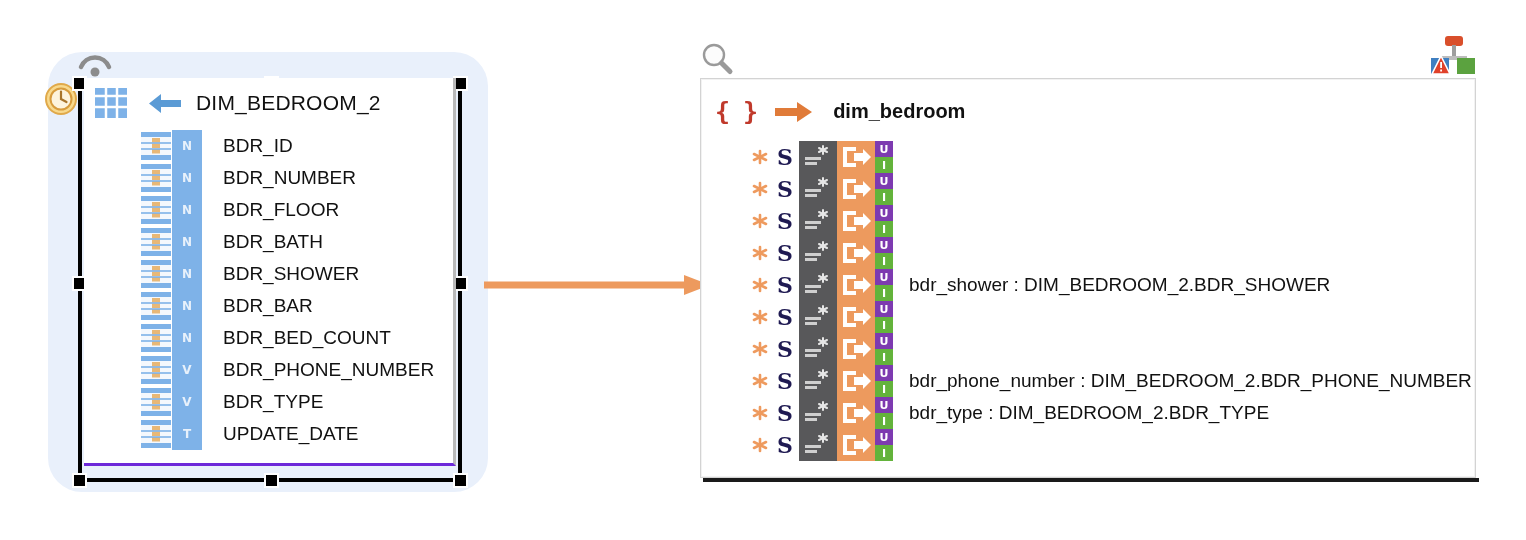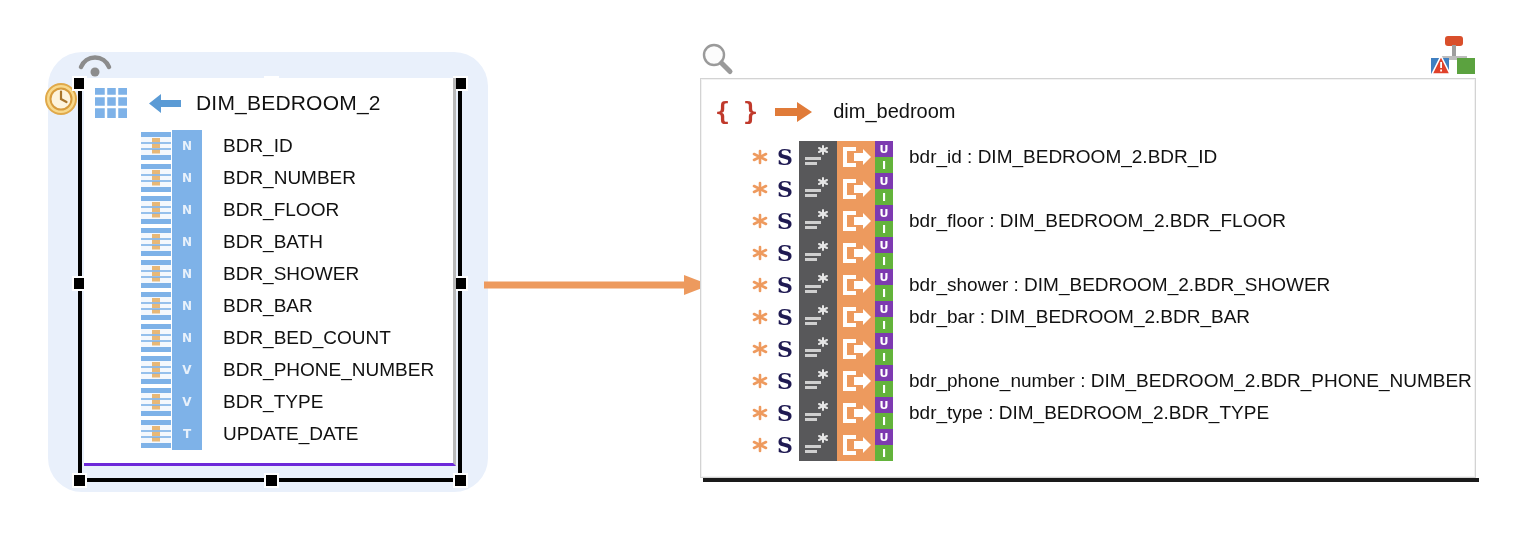--- a/index.html
+++ b/index.html
@@ -58,21 +58,21 @@
     background:#fff;box-sizing:border-box;border:1px solid #d3d3d3;
     box-shadow:0 0 0 1px #f2f2f2 inset;
   }
   .rt-shadow{position:absolute;left:703px;top:478px;width:776px;height:4px;background:#1a1a1a;}
   .magnifier{position:absolute;left:700px;top:42px;width:34px;height:34px;}
   .corner-ico{position:absolute;left:1427px;top:34px;width:52px;height:44px;}
 
   .rt-head{position:absolute;left:14px;top:18px;display:flex;align-items:center;}
   .braces{font-size:25px;color:#c0392b;font-weight:bold;font-family:"DejaVu Sans Mono",monospace;letter-spacing:-1px;}
   .rt-arrow{margin-left:18px;width:38px;height:22px;}
-  .rt-title{margin-left:20px;font-size:20px;color:#111;white-space:nowrap;}
+  .rt-title{margin-left:20px;font-size:20px;color:#111;white-space:nowrap;font-weight:bold;}
 
   .rt-rows{position:absolute;left:48px;top:62px;}
   .rt-row{height:32px;display:flex;align-items:center;position:relative;}
   .ast{width:22px;height:32px;flex:none;}
   .sletter{width:28px;height:32px;flex:none;color:#1f1a52;font-size:22px;font-weight:bold;
            display:flex;align-items:center;justify-content:center;
            font-family:"DejaVu Serif",serif;}
   .bar-gray{width:38px;height:32px;flex:none;background:#58585a;position:relative;}
   .bar-orange{width:38px;height:32px;flex:none;background:#ed9a5e;position:relative;}
   .bar-ui{width:18px;height:32px;flex:none;display:flex;flex-direction:column;}
@@ -362,86 +362,84 @@
         <div class="bar-orange">
           <svg viewBox="0 0 38 32" width="38" height="32">
               <path d="M6 6 L19 6 L19 10 L10 10 L10 22 L19 22 L19 26 L6 26 Z" fill="#ffffff"></path>
               <path d="M17 12 L26 12 L26 8 L34 16 L26 24 L26 20 L17 20 Z" fill="#ffffff"></path>
             </svg>
         </div>
         <div class="bar-ui">
           <div class="ui-u">U</div>
           <div class="ui-i">I</div>
         </div>
-        <div class="rt-text">bdr_id : DIM_BEDROOM_2.BDR_ID</div>
-      </div>
-
-      <div class="rt-row">
-        <svg class="ast" viewBox="0 0 22 32">
-            <g stroke="#ee9a5e" stroke-width="2.6" stroke-linecap="round">
-              <line x1="11" y1="10" x2="11" y2="22"></line>
-              <line x1="5" y1="13" x2="17" y2="19"></line>
-              <line x1="17" y1="13" x2="5" y2="19"></line>
-            </g>
-          </svg>
-        <div class="sletter">S</div>
-        <div class="bar-gray">
-          <svg viewBox="0 0 38 32" width="38" height="32">
-              <g stroke="#e6e6e6" stroke-width="2" stroke-linecap="round">
-                <line x1="24" y1="5" x2="24" y2="13"></line>
-                <line x1="20" y1="7" x2="28" y2="11"></line>
-                <line x1="28" y1="7" x2="20" y2="11"></line>
-              </g>
-              <rect x="6" y="16" width="16" height="3" fill="#cfcfcf"></rect>
-              <rect x="6" y="21" width="12" height="3" fill="#cfcfcf"></rect>
-            </svg>
-        </div>
-        <div class="bar-orange">
-          <svg viewBox="0 0 38 32" width="38" height="32">
-              <path d="M6 6 L19 6 L19 10 L10 10 L10 22 L19 22 L19 26 L6 26 Z" fill="#ffffff"></path>
-              <path d="M17 12 L26 12 L26 8 L34 16 L26 24 L26 20 L17 20 Z" fill="#ffffff"></path>
-            </svg>
-        </div>
-        <div class="bar-ui">
-          <div class="ui-u">U</div>
-          <div class="ui-i">I</div>
-        </div>
-      </div>
-
-      <div class="rt-row">
-        <svg class="ast" viewBox="0 0 22 32">
-            <g stroke="#ee9a5e" stroke-width="2.6" stroke-linecap="round">
-              <line x1="11" y1="10" x2="11" y2="22"></line>
-              <line x1="5" y1="13" x2="17" y2="19"></line>
-              <line x1="17" y1="13" x2="5" y2="19"></line>
-            </g>
-          </svg>
-        <div class="sletter">S</div>
-        <div class="bar-gray">
-          <svg viewBox="0 0 38 32" width="38" height="32">
-              <g stroke="#e6e6e6" stroke-width="2" stroke-linecap="round">
-                <line x1="24" y1="5" x2="24" y2="13"></line>
-                <line x1="20" y1="7" x2="28" y2="11"></line>
-                <line x1="28" y1="7" x2="20" y2="11"></line>
-              </g>
-              <rect x="6" y="16" width="16" height="3" fill="#cfcfcf"></rect>
-              <rect x="6" y="21" width="12" height="3" fill="#cfcfcf"></rect>
-            </svg>
-        </div>
-        <div class="bar-orange">
-          <svg viewBox="0 0 38 32" width="38" height="32">
-              <path d="M6 6 L19 6 L19 10 L10 10 L10 22 L19 22 L19 26 L6 26 Z" fill="#ffffff"></path>
-              <path d="M17 12 L26 12 L26 8 L34 16 L26 24 L26 20 L17 20 Z" fill="#ffffff"></path>
-            </svg>
-        </div>
-        <div class="bar-ui">
-          <div class="ui-u">U</div>
-          <div class="ui-i">I</div>
-        </div>
-        <div class="rt-text">bdr_floor : DIM_BEDROOM_2.BDR_FLOOR</div>
+      </div>
+
+      <div class="rt-row">
+        <svg class="ast" viewBox="0 0 22 32">
+            <g stroke="#ee9a5e" stroke-width="2.6" stroke-linecap="round">
+              <line x1="11" y1="10" x2="11" y2="22"></line>
+              <line x1="5" y1="13" x2="17" y2="19"></line>
+              <line x1="17" y1="13" x2="5" y2="19"></line>
+            </g>
+          </svg>
+        <div class="sletter">S</div>
+        <div class="bar-gray">
+          <svg viewBox="0 0 38 32" width="38" height="32">
+              <g stroke="#e6e6e6" stroke-width="2" stroke-linecap="round">
+                <line x1="24" y1="5" x2="24" y2="13"></line>
+                <line x1="20" y1="7" x2="28" y2="11"></line>
+                <line x1="28" y1="7" x2="20" y2="11"></line>
+              </g>
+              <rect x="6" y="16" width="16" height="3" fill="#cfcfcf"></rect>
+              <rect x="6" y="21" width="12" height="3" fill="#cfcfcf"></rect>
+            </svg>
+        </div>
+        <div class="bar-orange">
+          <svg viewBox="0 0 38 32" width="38" height="32">
+              <path d="M6 6 L19 6 L19 10 L10 10 L10 22 L19 22 L19 26 L6 26 Z" fill="#ffffff"></path>
+              <path d="M17 12 L26 12 L26 8 L34 16 L26 24 L26 20 L17 20 Z" fill="#ffffff"></path>
+            </svg>
+        </div>
+        <div class="bar-ui">
+          <div class="ui-u">U</div>
+          <div class="ui-i">I</div>
+        </div>
+      </div>
+
+      <div class="rt-row">
+        <svg class="ast" viewBox="0 0 22 32">
+            <g stroke="#ee9a5e" stroke-width="2.6" stroke-linecap="round">
+              <line x1="11" y1="10" x2="11" y2="22"></line>
+              <line x1="5" y1="13" x2="17" y2="19"></line>
+              <line x1="17" y1="13" x2="5" y2="19"></line>
+            </g>
+          </svg>
+        <div class="sletter">S</div>
+        <div class="bar-gray">
+          <svg viewBox="0 0 38 32" width="38" height="32">
+              <g stroke="#e6e6e6" stroke-width="2" stroke-linecap="round">
+                <line x1="24" y1="5" x2="24" y2="13"></line>
+                <line x1="20" y1="7" x2="28" y2="11"></line>
+                <line x1="28" y1="7" x2="20" y2="11"></line>
+              </g>
+              <rect x="6" y="16" width="16" height="3" fill="#cfcfcf"></rect>
+              <rect x="6" y="21" width="12" height="3" fill="#cfcfcf"></rect>
+            </svg>
+        </div>
+        <div class="bar-orange">
+          <svg viewBox="0 0 38 32" width="38" height="32">
+              <path d="M6 6 L19 6 L19 10 L10 10 L10 22 L19 22 L19 26 L6 26 Z" fill="#ffffff"></path>
+              <path d="M17 12 L26 12 L26 8 L34 16 L26 24 L26 20 L17 20 Z" fill="#ffffff"></path>
+            </svg>
+        </div>
+        <div class="bar-ui">
+          <div class="ui-u">U</div>
+          <div class="ui-i">I</div>
+        </div>
       </div>
 
       <div class="rt-row">
         <svg class="ast" viewBox="0 0 22 32">
             <g stroke="#ee9a5e" stroke-width="2.6" stroke-linecap="round">
               <line x1="11" y1="10" x2="11" y2="22"></line>
               <line x1="5" y1="13" x2="17" y2="19"></line>
               <line x1="17" y1="13" x2="5" y2="19"></line>
             </g>
           </svg>
@@ -525,21 +523,20 @@
         <div class="bar-orange">
           <svg viewBox="0 0 38 32" width="38" height="32">
               <path d="M6 6 L19 6 L19 10 L10 10 L10 22 L19 22 L19 26 L6 26 Z" fill="#ffffff"></path>
               <path d="M17 12 L26 12 L26 8 L34 16 L26 24 L26 20 L17 20 Z" fill="#ffffff"></path>
             </svg>
         </div>
         <div class="bar-ui">
           <div class="ui-u">U</div>
           <div class="ui-i">I</div>
         </div>
-        <div class="rt-text">bdr_bar : DIM_BEDROOM_2.BDR_BAR</div>
       </div>
 
       <div class="rt-row">
         <svg class="ast" viewBox="0 0 22 32">
             <g stroke="#ee9a5e" stroke-width="2.6" stroke-linecap="round">
               <line x1="11" y1="10" x2="11" y2="22"></line>
               <line x1="5" y1="13" x2="17" y2="19"></line>
               <line x1="17" y1="13" x2="5" y2="19"></line>
             </g>
           </svg>

